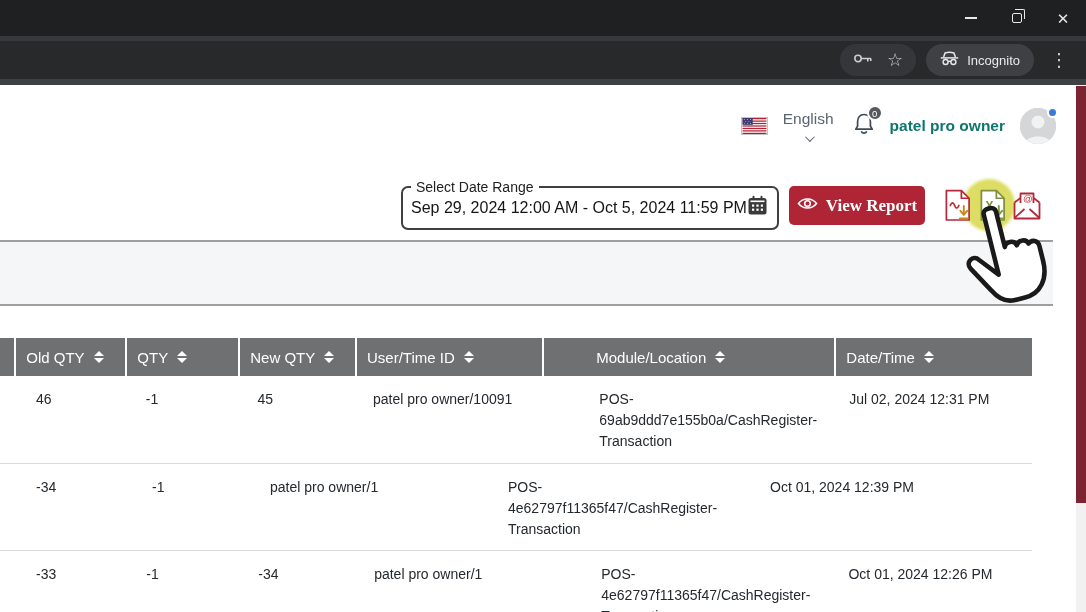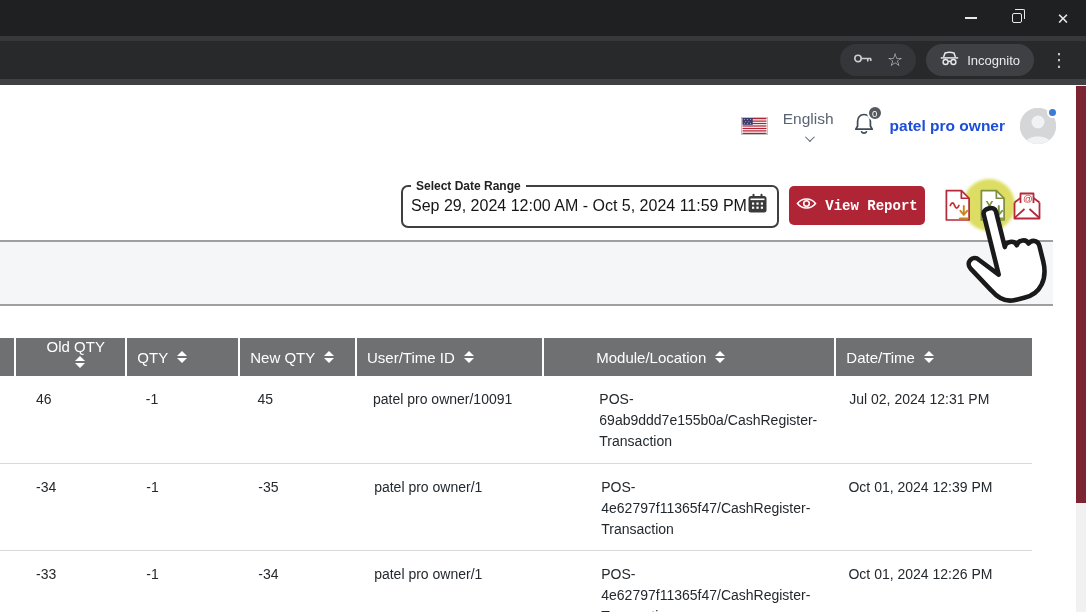--- a/index.html
+++ b/index.html
@@ -34,38 +34,38 @@
   .page{position:absolute;top:85px;left:0;width:1086px;height:527px;background:#fff;}
   .user-row{position:absolute;top:23px;right:30px;display:flex;align-items:center;gap:15px;}
   .flag{width:27px;height:18px;border:1px solid #c3c3c3;display:block;}
   .lang{display:flex;align-items:center;gap:7px;color:#5a6472;font-size:15.5px;cursor:default;flex-direction:column;}
   .chev{width:7px;height:7px;border-right:1.8px solid #5a6472;border-bottom:1.8px solid #5a6472;
         transform:rotate(45deg) translateY(-2px);display:inline-block;}
   .bell-wrap{position:relative;margin-left:4px;}
   .badge{position:absolute;top:-7px;right:-8px;width:16px;height:16px;border-radius:50%;
          background:#55595e;border:2px solid #fff;color:#fff;font-size:9.5px;
          display:flex;align-items:center;justify-content:center;}
-  .username{font-size:15.5px;font-weight:bold;color:#1d4ed8;}
+  .username{font-size:15.5px;font-weight:bold;color:#0f766e;}
   .avatar{position:relative;width:36px;height:36px;}
   .avatar-circle{width:36px;height:36px;border-radius:50%;background:#d4d6d8;overflow:hidden;display:block;}
   .online-dot{position:absolute;top:-1px;right:-2px;width:11px;height:11px;border-radius:50%;
               background:#3a7bd5;border:2px solid #fff;}
 
   
   .date-range{position:absolute;left:401px;top:94px;width:358px;margin:0;
               border:2px solid #404040;border-radius:7px;background:#fff;padding:0;}
-  .date-range legend{margin-left:8px;padding:0 5px;font-size:12px;color:#222;font-weight:bold;}
+  .date-range legend{margin-left:8px;padding:0 5px;font-size:14px;color:#222;}
   .date-inner{display:flex;align-items:center;justify-content:space-between;
               padding:0 9px 8px 8px;}
   .date-value{font-size:16px;color:#151515;white-space:nowrap;}
 
   .view-report{position:absolute;left:789px;top:101px;width:136px;height:39px;border:none;
-               background:#b02535;border-radius:5px;color:#fff;font-size:14px;font-weight:bold;
+               background:#b02535;border-radius:5px;color:#fff;font-size:17px;font-weight:bold;
                display:flex;align-items:center;justify-content:center;gap:8px;
-               font-family:Liberation Mono, monospace;cursor:pointer;}
+               font-family:Liberation Serif, serif;cursor:pointer;}
 
   .highlight-circle{position:absolute;left:963px;top:94px;width:52px;height:52px;border-radius:50%;
                     background:rgba(214,215,70,0.85);filter:blur(1.5px);z-index:1;}
   .export-icons{position:absolute;left:942px;top:103px;display:flex;gap:5px;z-index:2;}
   .export-btn{width:30px;height:34px;display:flex;align-items:center;justify-content:center;
               background:transparent;border:none;padding:0;cursor:pointer;}
 
   
   .filter-band{position:absolute;top:155px;left:0;width:1053px;height:66px;background:#f5f6f8;
                border-top:2px solid #9f9f9f;border-bottom:2px solid #9f9f9f;}
@@ -81,21 +81,21 @@
   .th.c0{padding-left:0;}
   .sort-icon{position:relative;width:10px;height:14px;display:inline-block;margin-left:9px;}
   .sort-icon::before{content:"";position:absolute;top:1px;left:0;
       border-left:5px solid transparent;border-right:5px solid transparent;border-bottom:5px solid #fff;}
   .sort-icon::after{content:"";position:absolute;bottom:1px;left:0;
       border-left:5px solid transparent;border-right:5px solid transparent;border-top:5px solid #fff;}
   .tr{display:flex;border-bottom:1px solid #d9d9d9;background:#fff;}
   .tr1{height:88px;}.tr2{height:87px;}.tr3{height:110px;}
   .td{padding:13px 16px 0 10px;font-size:14px;color:#24292e;line-height:1.5;
       overflow-wrap:break-word;}
-  .c0{width:17px;}.c1{width:116px;flex-direction:column;}.c2{width:118px;}.c3{width:122px;}
+  .c0{width:17px;}.c1{width:116px;}.c2{width:118px;}.c3{width:122px;}
   .c4{width:196px;}.c5{width:262px;margin-left:42px;}.c6{width:205px;}
   .td.c5{padding-right:22px;}
 
   
   .scrollbar{position:absolute;right:0;top:85px;width:10px;height:527px;background:#f1f1f1;}
   .scroll-thumb{position:absolute;top:1px;left:0;width:10px;height:417px;background:#7d2433;}
 
   
   .hand-cursor{position:absolute;left:948px;top:129px;z-index:10;transform:rotate(-14deg);
                transform-origin:0 0;}
@@ -308,21 +308,20 @@
         <div class="td c3">45</div>
         <div class="td c4">patel pro owner/10091</div>
         <div class="td c5">POS-69ab9ddd7e155b0a/CashRegister-Transaction</div>
         <div class="td c6">Jul 02, 2024 12:31 PM</div>
       </div>
 
       <div class="tr tr2">
         <div class="td c0"></div>
         <div class="td c1">-34</div>
         <div class="td c2">-1</div>
-        <div class="td c3">-35</div>
         <div class="td c4">patel pro owner/1</div>
         <div class="td c5">POS-4e62797f11365f47/CashRegister-Transaction</div>
         <div class="td c6">Oct 01, 2024 12:39 PM</div>
       </div>
 
       <div class="tr tr3">
         <div class="td c0"></div>
         <div class="td c1">-33</div>
         <div class="td c2">-1</div>
         <div class="td c3">-34</div>

